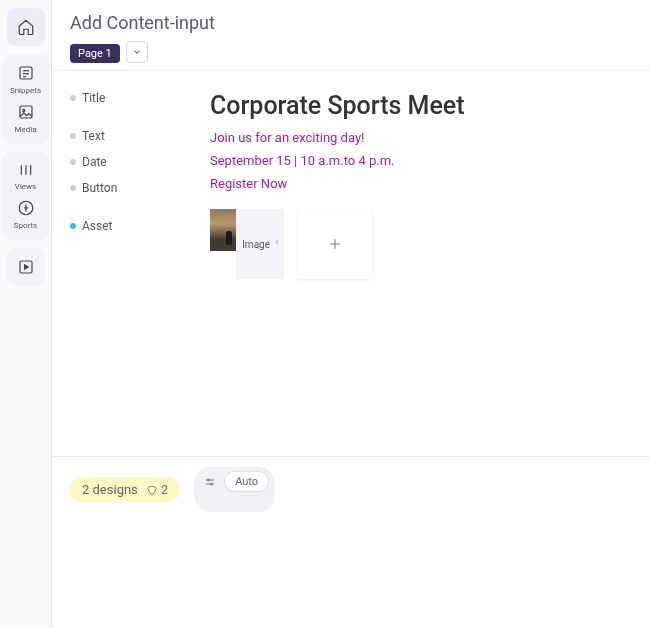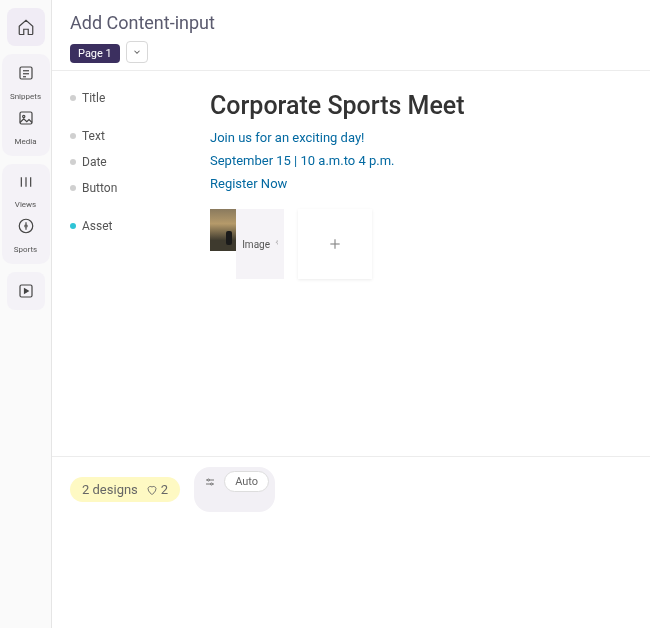--- a/index.html
+++ b/index.html
@@ -52,21 +52,21 @@
       width: 44px;
       display: flex;
       flex-direction: column;
       align-items: center;
       padding: 4px 0;
       cursor: pointer;
     }
     .sidebar-label {
       font-size: 8px;
       color: #555;
-      margin-top: 10px;
+      margin-top: 4px;
     }
     .main {
       flex: 1;
       display: flex;
       flex-direction: column;
       height: 522px;
     }
     .header-title {
       font-size: 18px;
       color: #5a5a6e;
@@ -144,21 +144,21 @@
       flex: 1;
     }
     .preview-title {
       font-size: 25px;
       color: #333;
       font-weight: 500;
       margin-bottom: 10px;
     }
     .preview-text {
       font-size: 13px;
-      color: #0369a1;
+      color: #a21caf;
       margin-bottom: 8px;
     }
     .asset-row {
       display: flex;
       gap: 14px;
       margin-top: 18px;
     }
     .asset-tile {
       width: 74px;
       display: flex;

